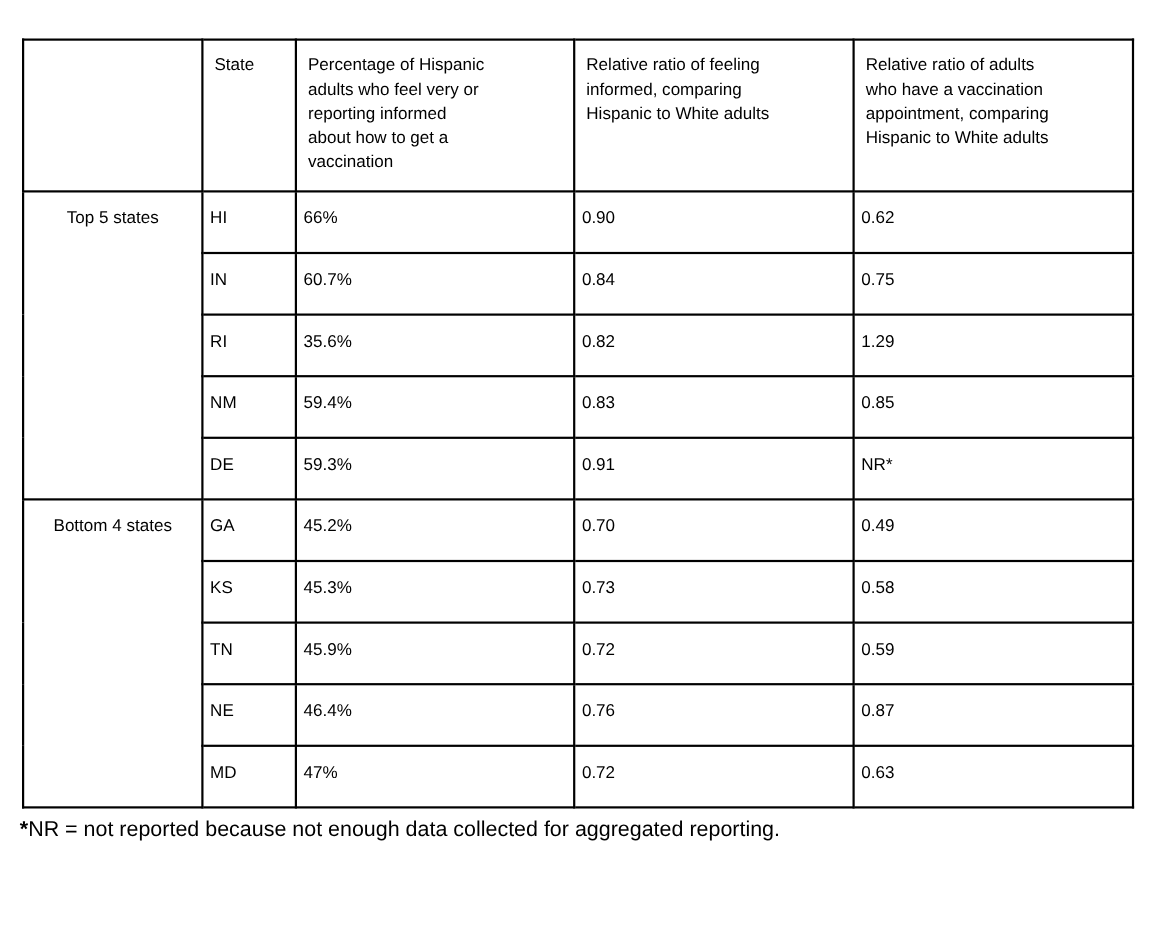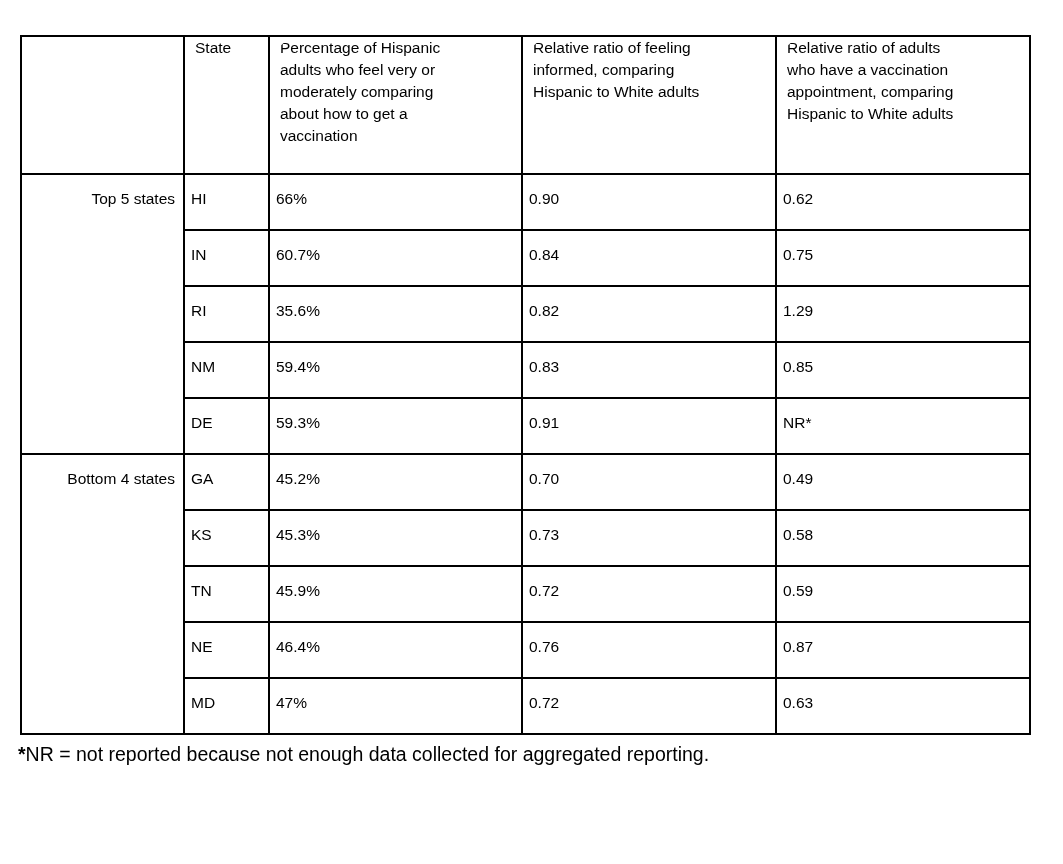--- a/index.html
+++ b/index.html
@@ -37,32 +37,32 @@
     box-sizing: border-box;
     font-size: 15.5px;
     line-height: 22px;
     vertical-align: top;
     overflow: hidden;
   }
   table.data-table thead th {
     font-weight: normal;
     text-align: left;
     height: 138px;
-    padding: 0 10px;
+    padding: 12px 10px;
     white-space: pre-wrap;
     border-radius: 31px;
   }
   td.state-cell,
   td.value-cell {
     text-align: left;
     height: 56px;
     padding: 13px 6px 0 6px;
   }
   td.group-label {
-    text-align: right;
+    text-align: center;
     padding: 13px 8px 0 8px;
     margin-top: 24px;
   }
   .footnote {
     margin: 6px 0 0 0;
     font-size: 19.5px;
     line-height: 26px;
   }
   .footnote strong { font-weight: bold; }
 </style>
@@ -79,21 +79,21 @@
       <col style="width:253px">
       <col style="width:254px">
       <col style="width:254px">
     </colgroup>
     <thead>
       <tr>
         <th></th>
         <th>State</th>
         <th>Percentage of Hispanic
 adults who feel very or
-moderately comparing
+reporting informed
 about how to get a
 vaccination</th>
         <th>Relative ratio of feeling
 informed, comparing
 Hispanic to White adults</th>
         <th>Relative ratio of adults
 who have a vaccination
 appointment, comparing
 Hispanic to White adults</th>
       </tr>

